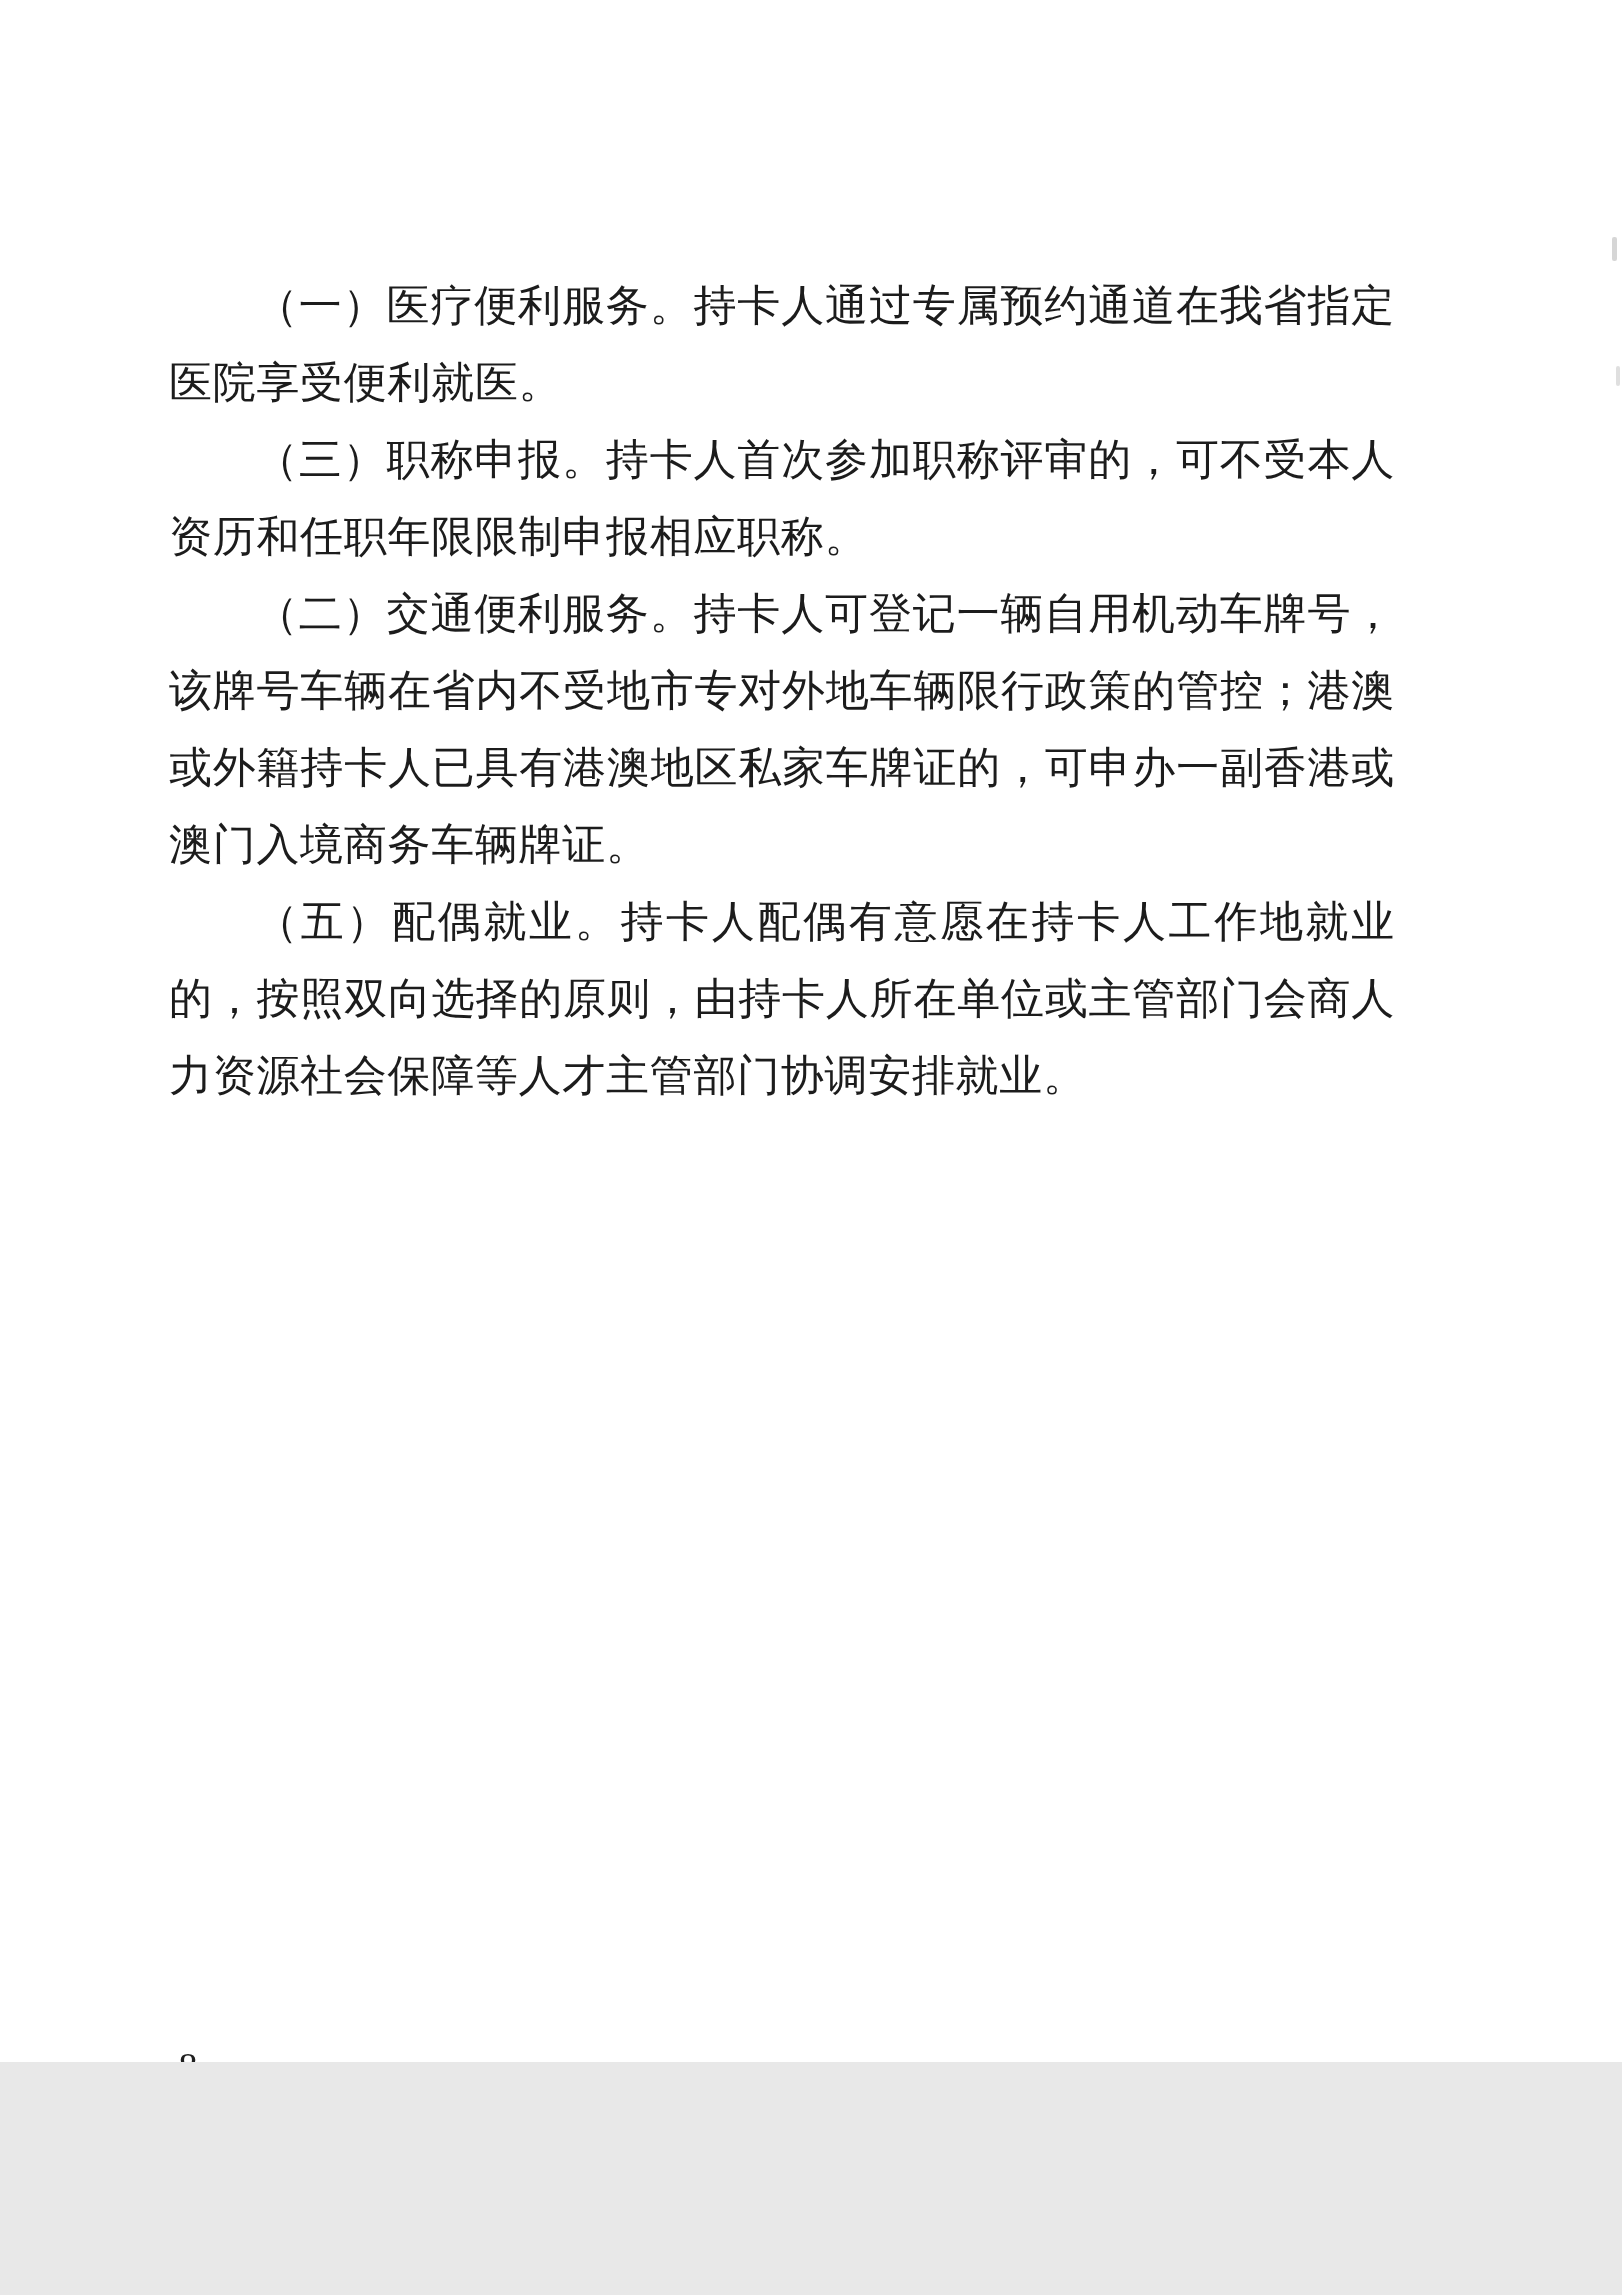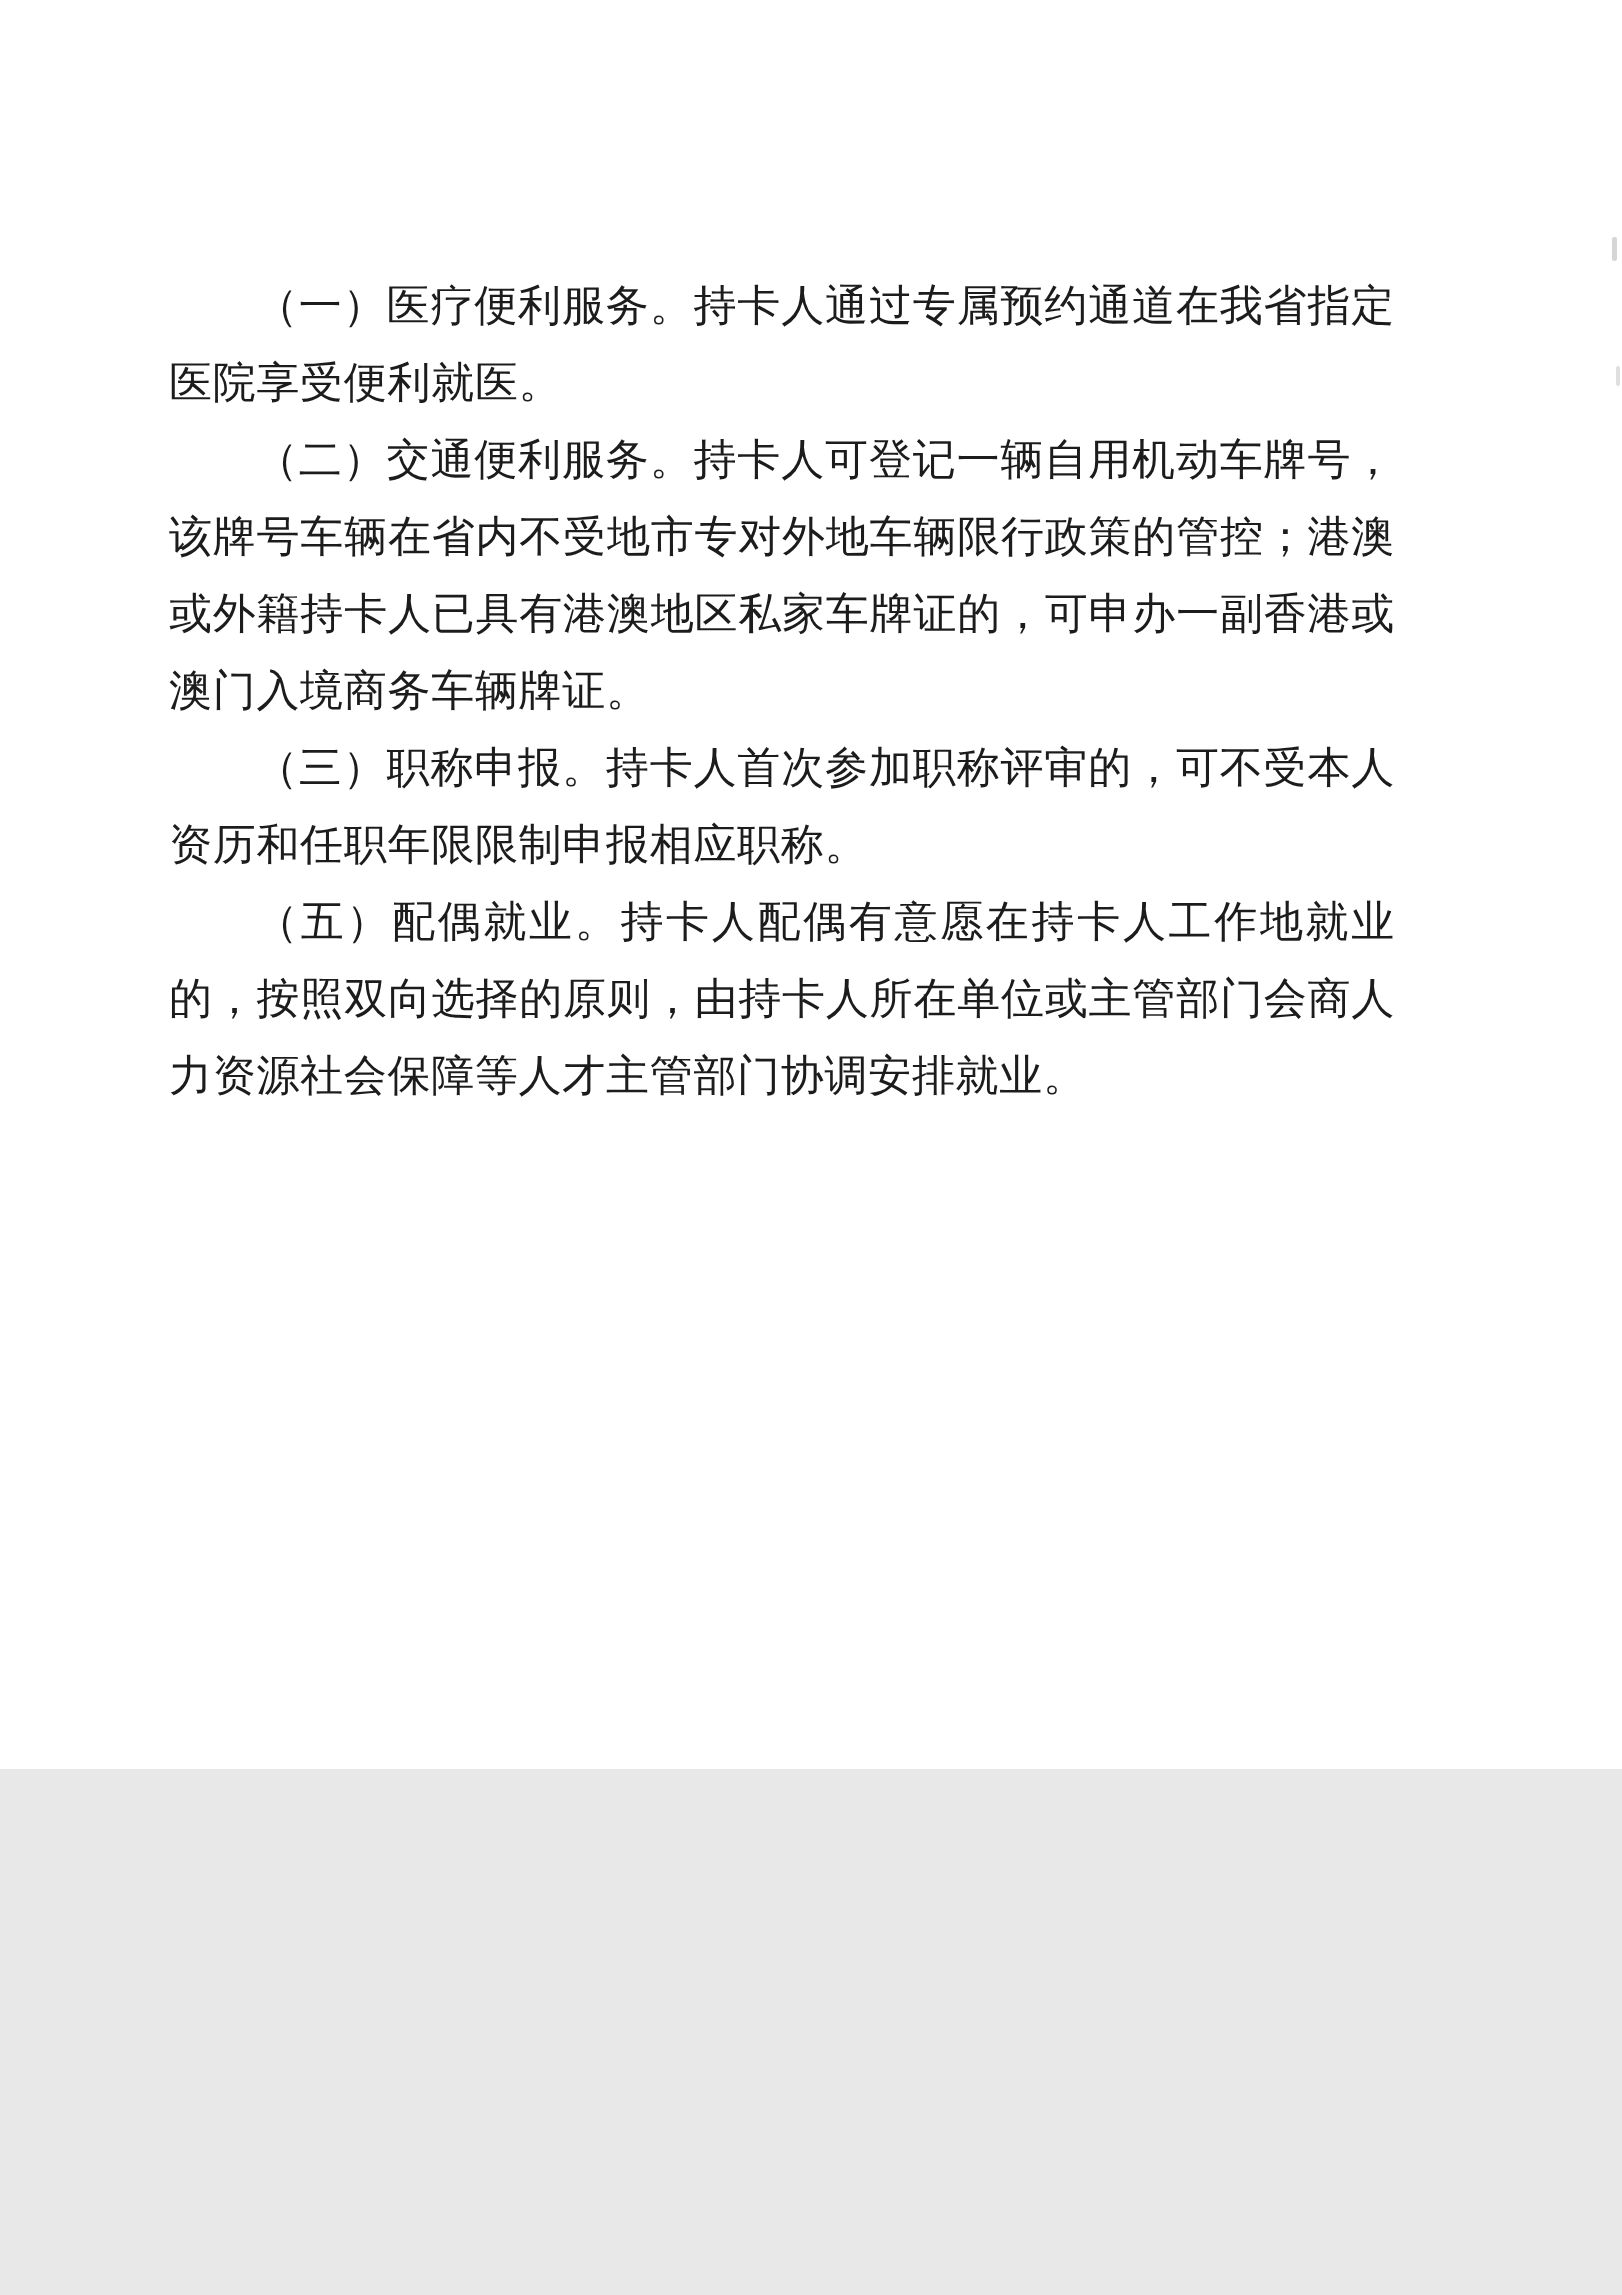--- a/index.html
+++ b/index.html
@@ -3,21 +3,21 @@
 <meta charset="utf-8">
 <style>
   html, body {
     margin: 0;
     padding: 0;
     background: #e8e8e8;
   }
   .page {
     position: relative;
     width: 1623px;
-    height: 1769px;
+    height: 2062px;
     background: #ffffff;
     overflow: hidden;
     font-family: "Liberation Serif", serif;
   }
   .content {
     position: absolute;
     left: 169px;
     top: 267px;
     width: 1226px;
   }
@@ -64,22 +64,22 @@
     opacity: 0.7;
   }
 </style>
 </head>
 <body>
 
 <div class="page">
 
   <div class="content">
     <p>（一）医疗便利服务。持卡人通过专属预约通道在我省指定医院享受便利就医。</p>
+    <p>（三）职称申报。持卡人首次参加职称评审的，可不受本人资历和任职年限限制申报相应职称。</p>
     <p>（二）交通便利服务。持卡人可登记一辆自用机动车牌号，该牌号车辆在省内不受地市专对外地车辆限行政策的管控；港澳或外籍持卡人已具有港澳地区私家车牌证的，可申办一副香港或澳门入境商务车辆牌证。</p>
-    <p>（三）职称申报。持卡人首次参加职称评审的，可不受本人资历和任职年限限制申报相应职称。</p>
     <p>（五）配偶就业。持卡人配偶有意愿在持卡人工作地就业的，按照双向选择的原则，由持卡人所在单位或主管部门会商人力资源社会保障等人才主管部门协调安排就业。</p>
   </div>
 
   <div class="footer">— 8 —</div>
 
   <div class="artifact-a"></div>
   <div class="artifact-b"></div>
 
 </div>
 

